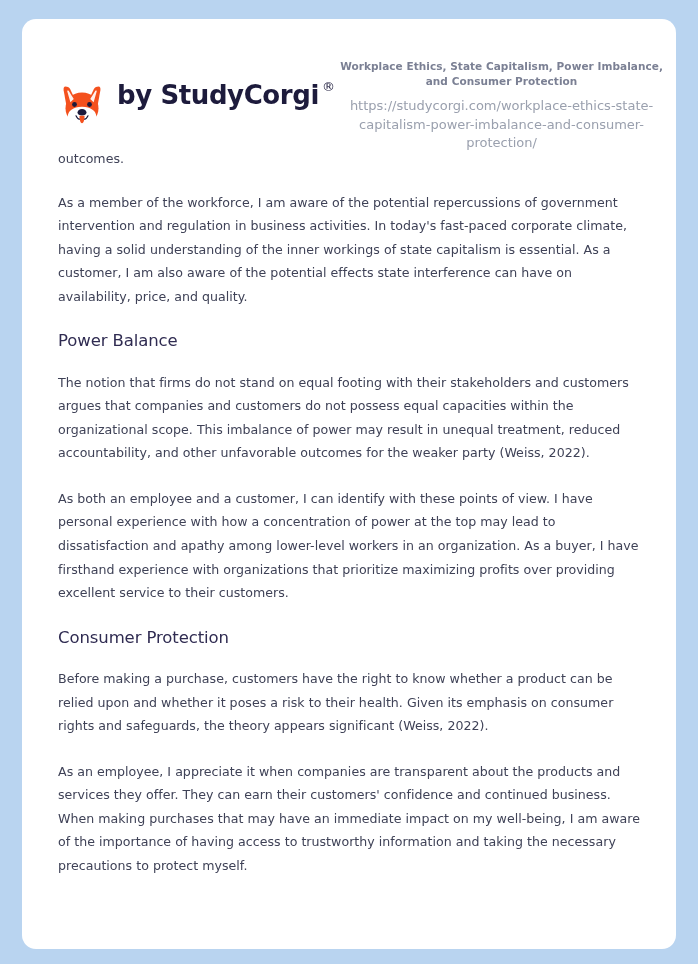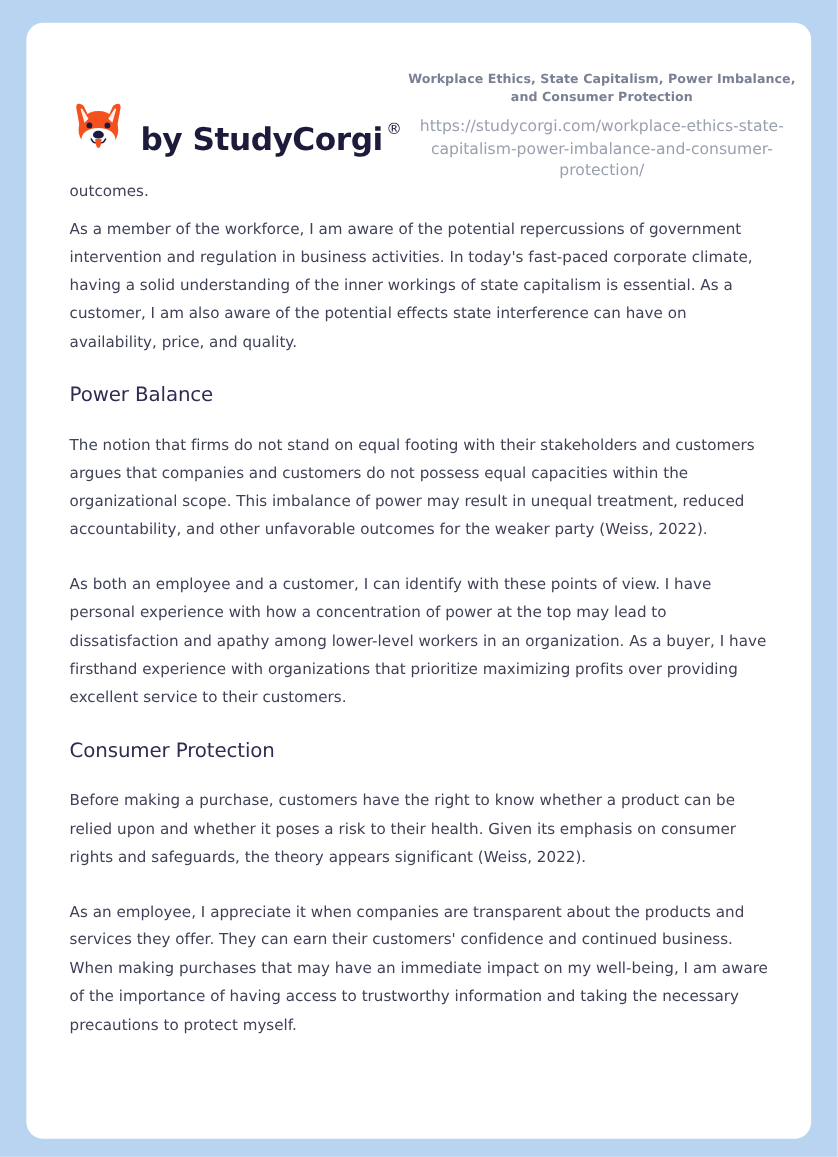--- a/index.html
+++ b/index.html
@@ -31,21 +31,21 @@
   .doc-header {
     display: flex;
     align-items: center;
     justify-content: space-between;
     padding: 43px 22px 0 36px;
     height: 128px;
   }
 
   .brand {
     display: flex;
-    align-items: flex-end;
+    align-items: flex-start;
     gap: 11px;
     flex: 0 0 auto;
     padding-top: 2px;
   }
 
   .corgi-logo {
     width: 48px;
     height: 48px;
     display: block;
     flex: 0 0 auto;
@@ -103,21 +103,21 @@
 
   .doc-body p {
     color: #3f4257;
     font-size: 12.6px;
     line-height: 1.87;
     margin: 0 0 22px 0;
     letter-spacing: 0.02px;
   }
 
   .doc-body p:first-child {
-    margin-bottom: 8px;
+    margin-bottom: 20px;
   }
 
   .doc-body h2 {
     color: #2f2b51;
     font-size: 16.5px;
     font-weight: normal;
     line-height: 1.3;
     margin: 17px 0 19px 0;
     letter-spacing: -0.1px;
   }

